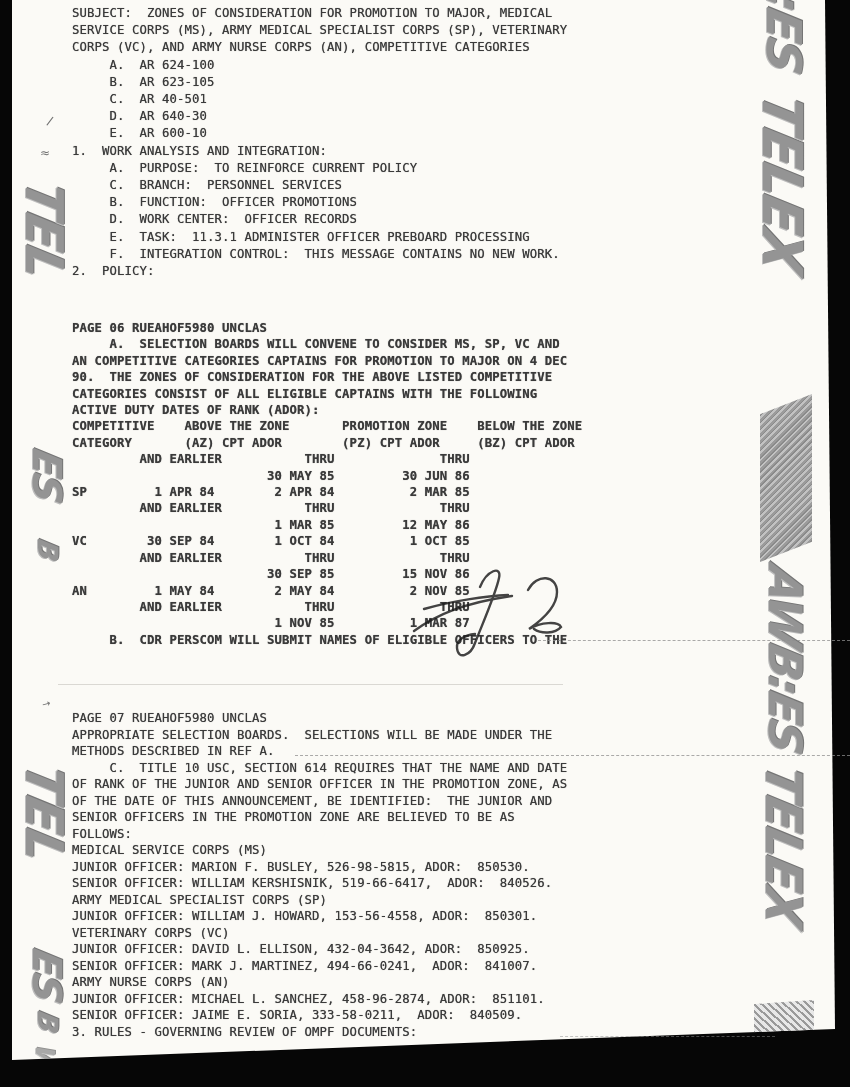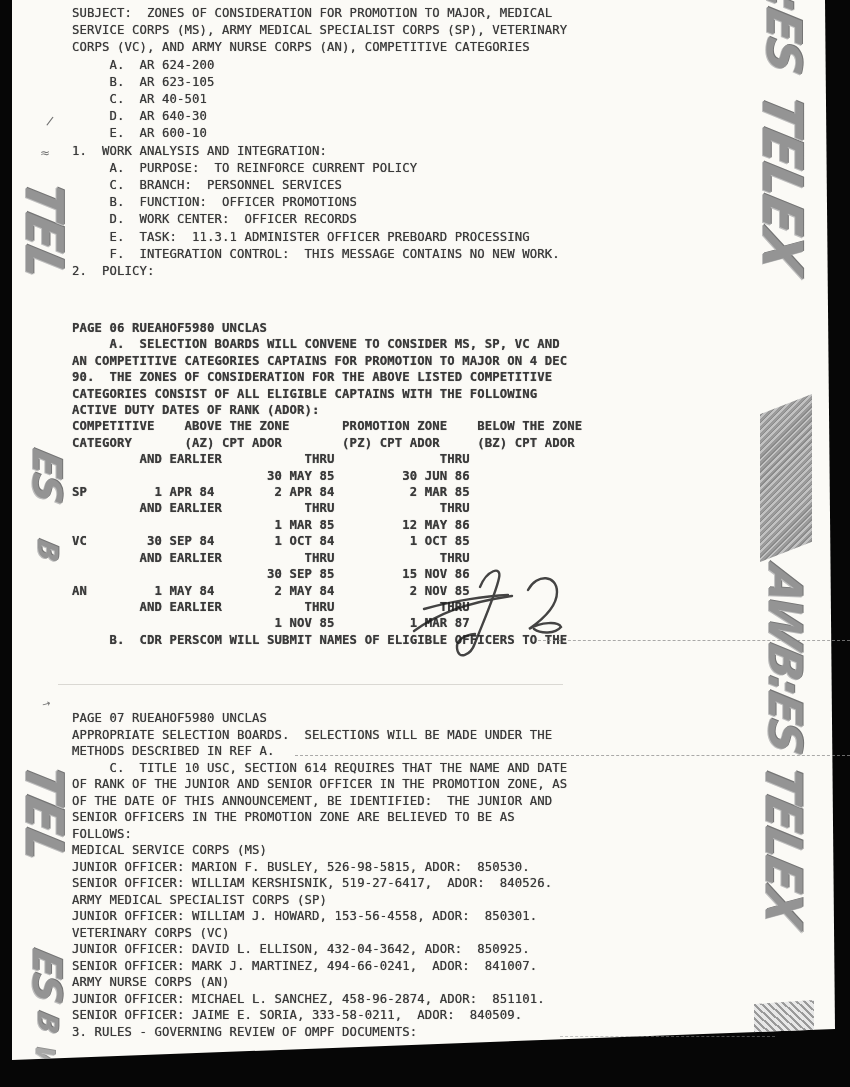--- a/index.html
+++ b/index.html
@@ -56,21 +56,21 @@
 </style>
 </head>
 <body>
 
 <div class="paper">
 
   <div id="block1" class="tblock">
       <div class="tline">SUBJECT:  ZONES OF CONSIDERATION FOR PROMOTION TO MAJOR, MEDICAL</div>
       <div class="tline">SERVICE CORPS (MS), ARMY MEDICAL SPECIALIST CORPS (SP), VETERINARY</div>
       <div class="tline">CORPS (VC), AND ARMY NURSE CORPS (AN), COMPETITIVE CATEGORIES</div>
-      <div class="tline">     A.  AR 624-200</div>
+      <div class="tline">     A.  AR 624-100</div>
       <div class="tline">     B.  AR 623-105</div>
       <div class="tline">     C.  AR 40-501</div>
       <div class="tline">     D.  AR 640-30</div>
       <div class="tline">     E.  AR 600-10</div>
       <div class="tline">1.  WORK ANALYSIS AND INTEGRATION:</div>
       <div class="tline">     A.  PURPOSE:  TO REINFORCE CURRENT POLICY</div>
       <div class="tline">     C.  BRANCH:  PERSONNEL SERVICES</div>
       <div class="tline">     B.  FUNCTION:  OFFICER PROMOTIONS</div>
       <div class="tline">     D.  WORK CENTER:  OFFICER RECORDS</div>
       <div class="tline">     E.  TASK:  11.3.1 ADMINISTER OFFICER PREBOARD PROCESSING</div>
@@ -103,21 +103,21 @@
       <div class="tline">PAGE 07 RUEAHOF5980 UNCLAS</div>
       <div class="tline">APPROPRIATE SELECTION BOARDS.  SELECTIONS WILL BE MADE UNDER THE</div>
       <div class="tline">METHODS DESCRIBED IN REF A.</div>
       <div class="tline">     C.  TITLE 10 USC, SECTION 614 REQUIRES THAT THE NAME AND DATE</div>
       <div class="tline">OF RANK OF THE JUNIOR AND SENIOR OFFICER IN THE PROMOTION ZONE, AS</div>
       <div class="tline">OF THE DATE OF THIS ANNOUNCEMENT, BE IDENTIFIED:  THE JUNIOR AND</div>
       <div class="tline">SENIOR OFFICERS IN THE PROMOTION ZONE ARE BELIEVED TO BE AS</div>
       <div class="tline">FOLLOWS:</div>
       <div class="tline">MEDICAL SERVICE CORPS (MS)</div>
       <div class="tline">JUNIOR OFFICER: MARION F. BUSLEY, 526-98-5815, ADOR:  850530.</div>
-      <div class="tline">SENIOR OFFICER: WILLIAM KERSHISNIK, 519-27-6417,  ADOR:  840526.</div>
+      <div class="tline">SENIOR OFFICER: WILLIAM KERSHISNIK, 519-66-6417,  ADOR:  840526.</div>
       <div class="tline">ARMY MEDICAL SPECIALIST CORPS (SP)</div>
       <div class="tline">JUNIOR OFFICER: WILLIAM J. HOWARD, 153-56-4558, ADOR:  850301.</div>
       <div class="tline">VETERINARY CORPS (VC)</div>
       <div class="tline">JUNIOR OFFICER: DAVID L. ELLISON, 432-04-3642, ADOR:  850925.</div>
       <div class="tline">SENIOR OFFICER: MARK J. MARTINEZ, 494-66-0241,  ADOR:  841007.</div>
       <div class="tline">ARMY NURSE CORPS (AN)</div>
       <div class="tline">JUNIOR OFFICER: MICHAEL L. SANCHEZ, 458-96-2874, ADOR:  851101.</div>
       <div class="tline">SENIOR OFFICER: JAIME E. SORIA, 333-58-0211,  ADOR:  840509.</div>
       <div class="tline">3. RULES - GOVERNING REVIEW OF OMPF DOCUMENTS:</div>
     </div>

